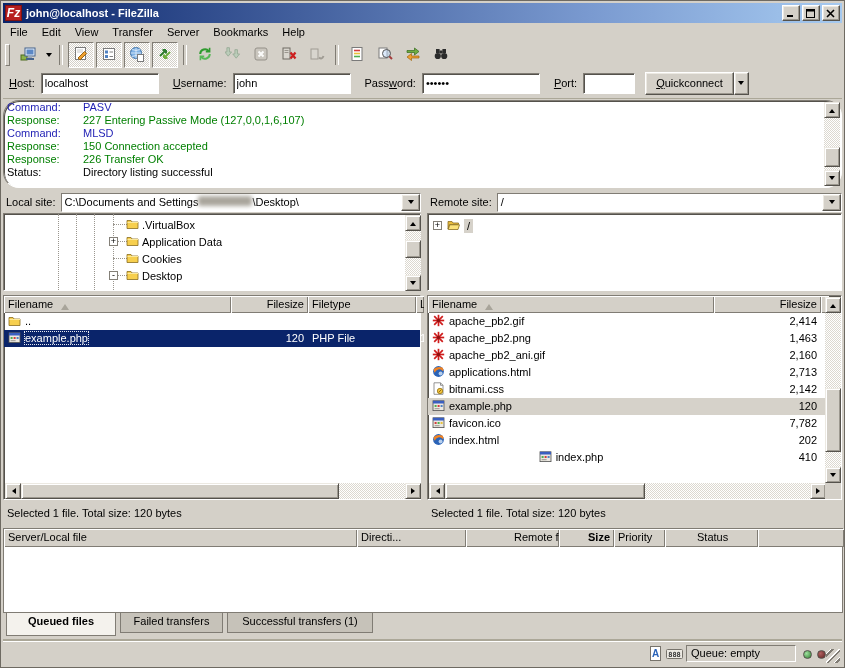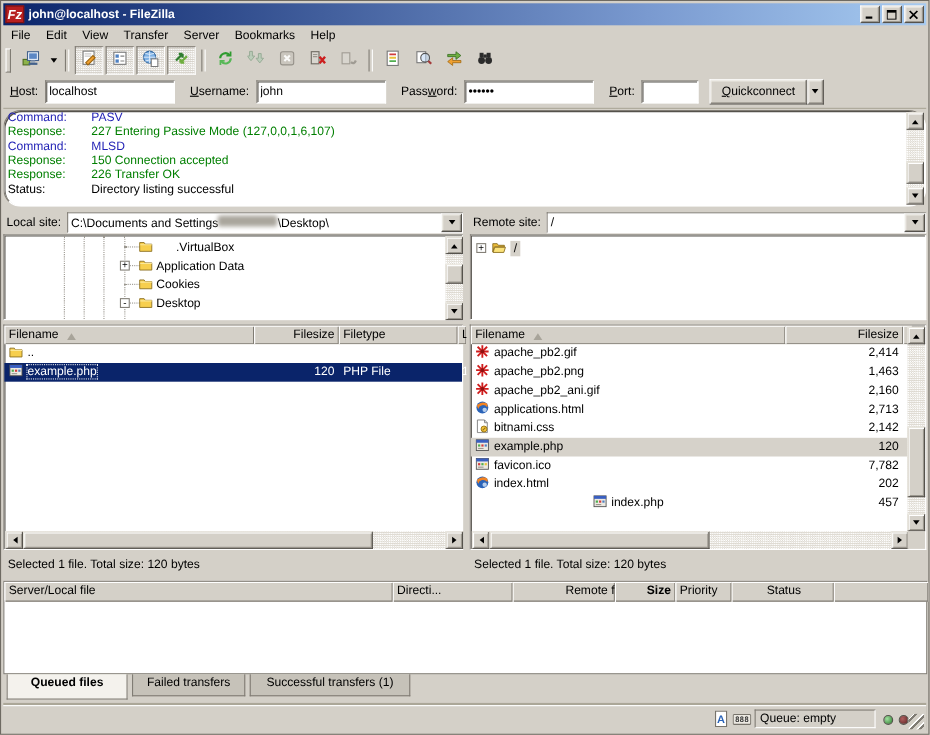--- a/index.html
+++ b/index.html
@@ -314,21 +314,21 @@
     <div class="dotv" style="left: 54px; top: 0px; height: 76px;"></div>
     <div class="dotv" style="left: 72px; top: 0px; height: 76px;"></div>
     <div class="dotv" style="left: 90px; top: 0px; height: 76px;"></div>
     <div class="dotv" style="left: 109px; top: 0px; height: 76px;"></div>
     <div class="doth" style="left: 109px; top: 10px; width: 14px;"></div>
     <div class="tree-row" style="left: 122px; top: 2px;">
       <span class="fico"><svg width="13" height="13" viewBox="0 0 13 13">
           <path d="M1 3.5 h4 l1 1.5 h6 v6.5 H1 Z" fill="#f7cf4e" stroke="#8a6d1f" stroke-width="0.8"></path>
           <path d="M1.5 5.5 h10.5" stroke="#fbe89a" stroke-width="1"></path>
         </svg></span>
-      <span style="margin-left:21px">.VirtualBox</span>
+      <span style="margin-left:3px">.VirtualBox</span>
     </div>
     <div class="doth" style="left: 109px; top: 27px; width: 14px;"></div>
     <div class="expander" style="left: 105px; top: 23px;">+</div>
     <div class="tree-row" style="left: 122px; top: 19px;">
       <span class="fico"><svg width="13" height="13" viewBox="0 0 13 13">
           <path d="M1 3.5 h4 l1 1.5 h6 v6.5 H1 Z" fill="#f7cf4e" stroke="#8a6d1f" stroke-width="0.8"></path>
           <path d="M1.5 5.5 h10.5" stroke="#fbe89a" stroke-width="1"></path>
         </svg></span>
       <span style="margin-left:3px">Application Data</span>
     </div>
@@ -496,21 +496,21 @@
     </div>
     <div class="lrow " style="top: 153px; width: 397px;">
       <div class="cell" style="left: 0px; width: 286px; text-align: center;"><span class="fico"><svg width="13" height="13" viewBox="0 0 13 13">
             <rect x="1" y="1.8" width="11" height="9.8" fill="#ece9e2" stroke="#4f4f4f" stroke-width="0.8"></rect>
             <rect x="1" y="1.8" width="11" height="2.7" fill="#3a5fc0"></rect>
             <rect x="2.6" y="6" width="2" height="2" fill="#4fae4f"></rect>
             <rect x="5.6" y="6" width="2" height="2" fill="#d23d3d"></rect>
             <rect x="8.6" y="6" width="2" height="2" fill="#4f81c2"></rect>
             <rect x="2.6" y="9.2" width="5" height="1" fill="#9a968e"></rect>
           </svg></span><span>index.php</span></div>
-      <div class="cell" style="left: 286px; width: 107px; text-align: right;">457</div>
+      <div class="cell" style="left: 286px; width: 107px; text-align: right;">410</div>
     </div>
     <div class="track" style="left: 397px; top: 1px; width: 16px; height: 186px;"></div>
     <div class="sbtn" style="left: 397px; top: 1px; width: 16px; height: 16px;">
       <span class="tri up"></span>
     </div>
     <div class="sbtn" style="left: 397px; top: 171px; width: 16px; height: 16px;">
       <span class="tri down"></span>
     </div>
     <div class="thumb" style="left: 397px; top: 92px; width: 16px; height: 64px;"></div>
     <div class="track" style="left: 1px; top: 187px; width: 397px; height: 16px;"></div>

